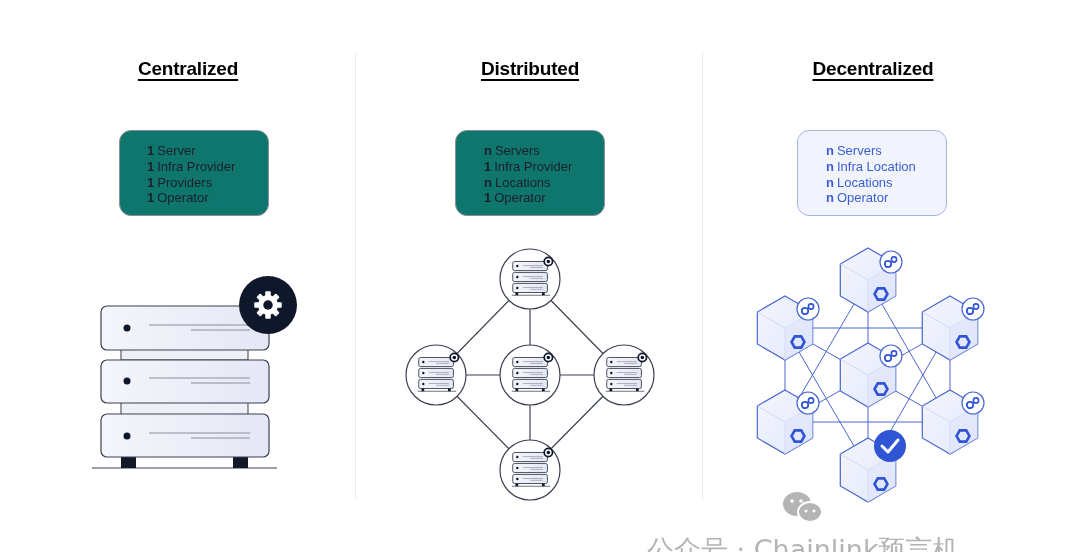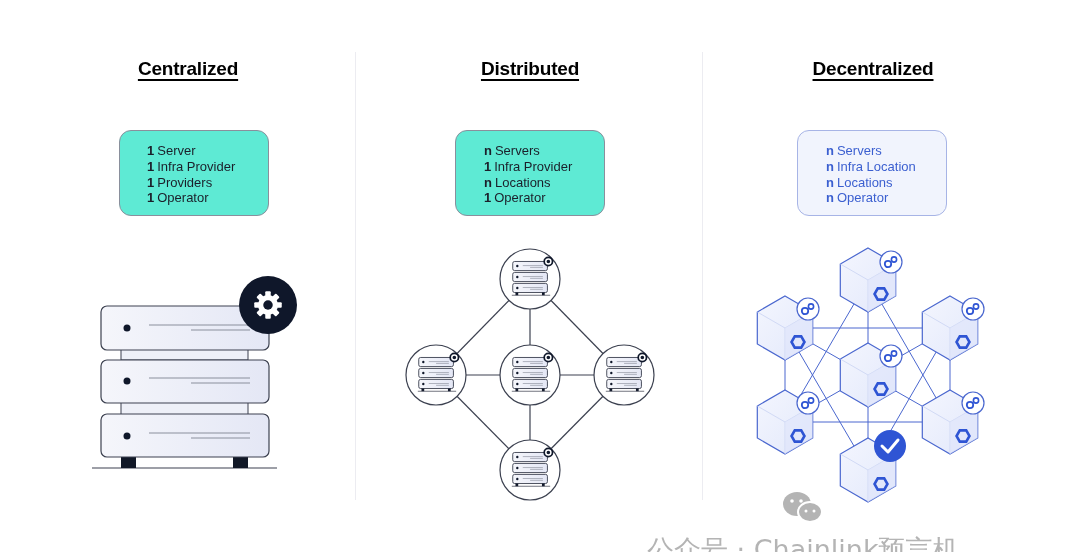--- a/index.html
+++ b/index.html
@@ -1,19 +1,19 @@
 <!DOCTYPE html>
 <html><head>
 <meta charset="utf-8">
 <style>
   html,body{margin:0;padding:0;background:#ffffff;}
   body{width:1080px;height:552px;position:relative;overflow:hidden;font-family:"Liberation Sans",sans-serif;}
   .col-title{position:absolute;top:58px;font-size:19px;font-weight:bold;color:#000000;text-decoration:underline;text-underline-offset:4px;text-decoration-thickness:2px;transform:translateX(-50%);white-space:nowrap;letter-spacing:-0.2px;}
   .divider{position:absolute;top:52px;width:1px;height:448px;background:#ececf1;}
-  .card{position:absolute;top:130px;width:150px;height:86px;border:1px solid #8a8f9c;border-radius:12px;background:#5eead4;box-sizing:border-box;padding:12px 0 0 27px;}
+  .card{position:absolute;top:130px;width:150px;height:86px;border:1px solid #8a8f9c;border-radius:12px;background:#0f766e;box-sizing:border-box;padding:12px 0 0 27px;}
   .card.blue{border-color:#a7b4e6;background:#f1f4fd;}
   .card-line{font-size:13px;line-height:15.8px;color:#1b1f2a;white-space:nowrap;}
   .card.blue .card-line{color:#3b5fd0;}
   .card-line b{font-weight:bold;margin-right:3px;}
   svg{position:absolute;left:0;top:0;}
   .watermark{position:absolute;left:647px;top:490px;display:flex;align-items:center;gap:8px;color:#b4b4b4;font-size:27px;font-family:"DejaVu Sans",sans-serif;white-space:nowrap;flex-direction:column;}
 </style>
 </head>
 <body>
 

